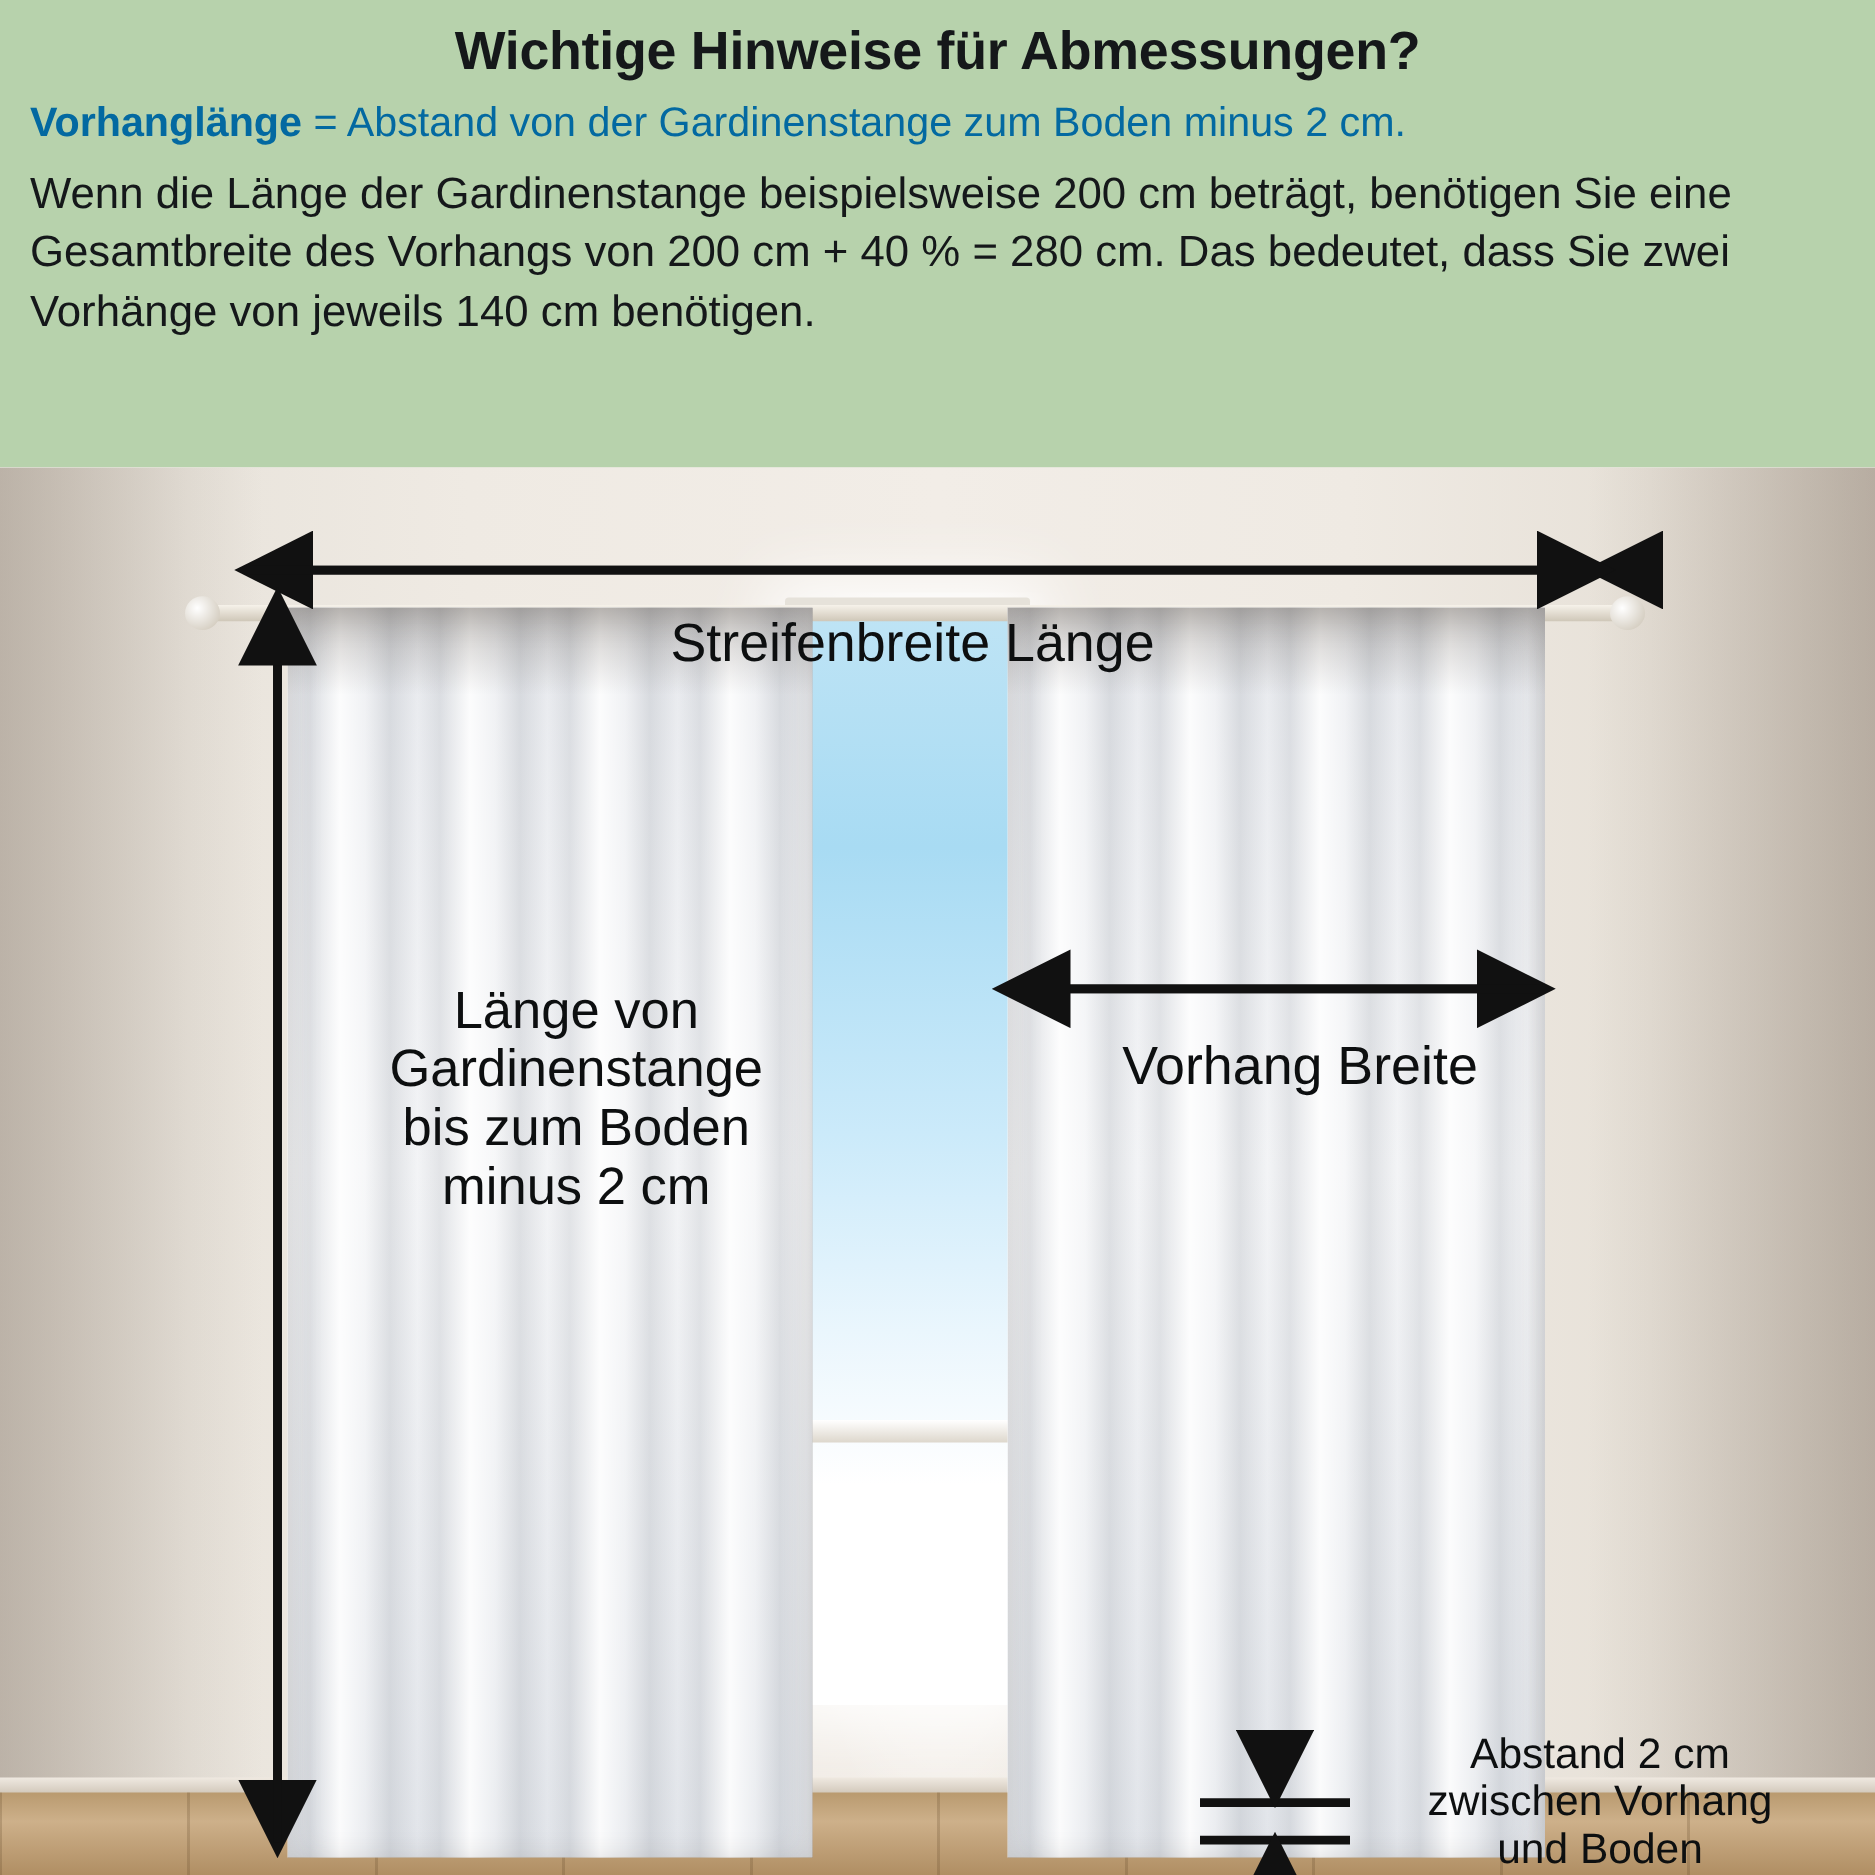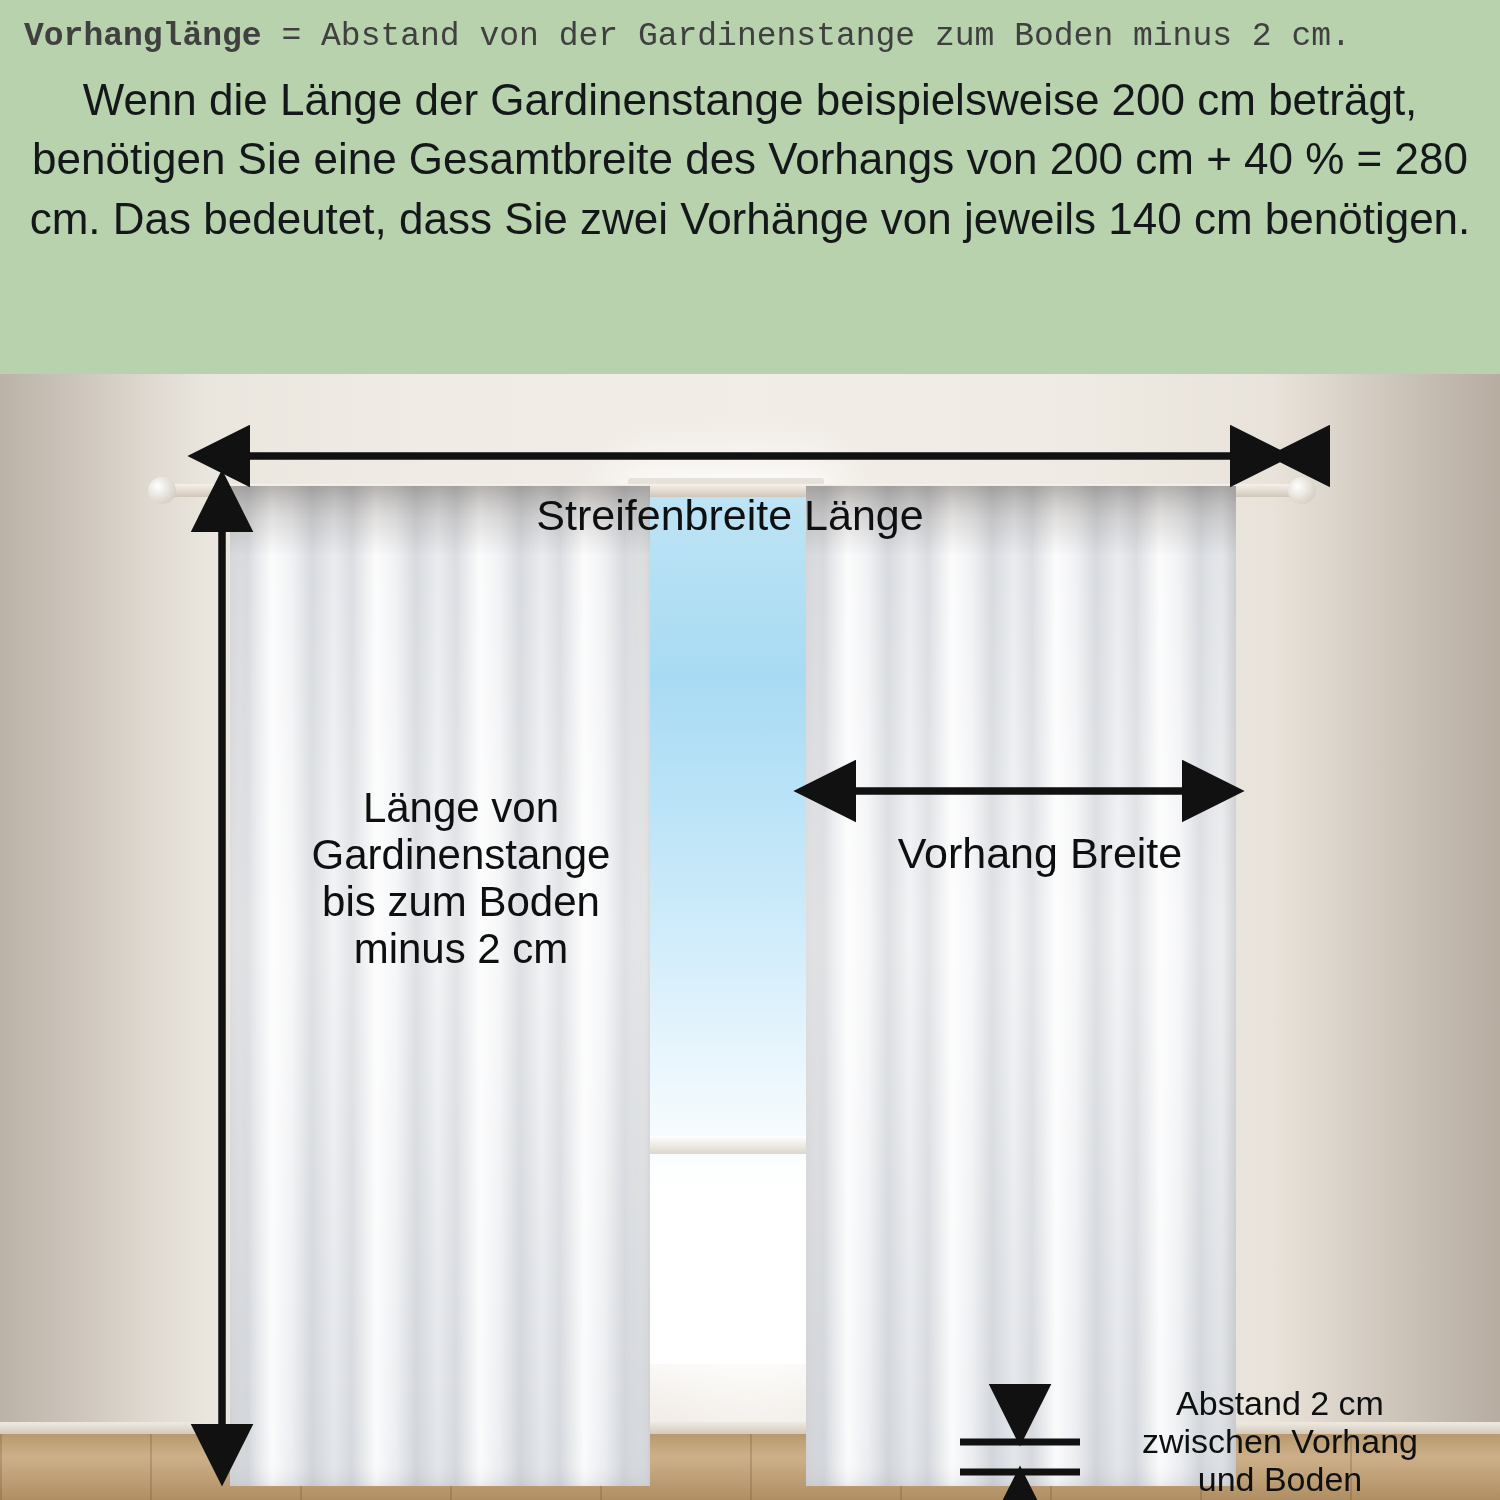--- a/index.html
+++ b/index.html
@@ -33,32 +33,30 @@
     text-align: center;
     font-size: 43px;
     font-weight: bold;
     color: #15181a;
     letter-spacing: -0.2px;
     margin: 4px 0 10px 0;
     line-height: 1.1;
   }
   .info-line {
     font-size: 33px;
-    color: #404040;
+    color: #0369a1;
     line-height: 1.38;
     margin: 0 0 2px 0;
-    font-family: Liberation Mono, monospace;
   }
   .info-line b { font-weight: bold; }
   .info-para {
-    font-size: 44px;
+    font-size: 35px;
     color: #15181a;
     line-height: 1.36;
     margin: 10px 0 0 0;
-    text-align: center;
   }
 
   
   .photo {
     position: absolute;
     left: 0;
     top: 374px;
     width: 1500px;
     height: 1126px;
     overflow: hidden;
@@ -178,20 +176,21 @@
   #label-length-floor { left: 201px; top: 396px; width: 520px; font-size: 42px; margin-top: 14px; }
   #label-curtain-width { left: 790px; top: 455px; width: 500px; font-size: 43px; }
   #label-gap { left: 1090px; top: 1010px; width: 380px; font-size: 34px; }
 </style>
 </head>
 <body>
 
 <div id="page">
 
   <div class="info-panel">
+    <div class="info-title">Wichtige Hinweise für Abmessungen?</div>
 
     <div class="info-line"><b>Vorhanglänge</b><span> = Abstand von der Gardinenstange zum Boden minus 2 cm.</span></div>
 
 
     <div class="info-para">Wenn die Länge der Gardinenstange beispielsweise 200 cm beträgt, benötigen Sie eine Gesamtbreite des Vorhangs von 200 cm + 40 % = 280 cm. Das bedeutet, dass Sie zwei Vorhänge von jeweils 140 cm benötigen.</div>
   </div>
 
   <div class="photo">
 
     <div class="wall"></div>

